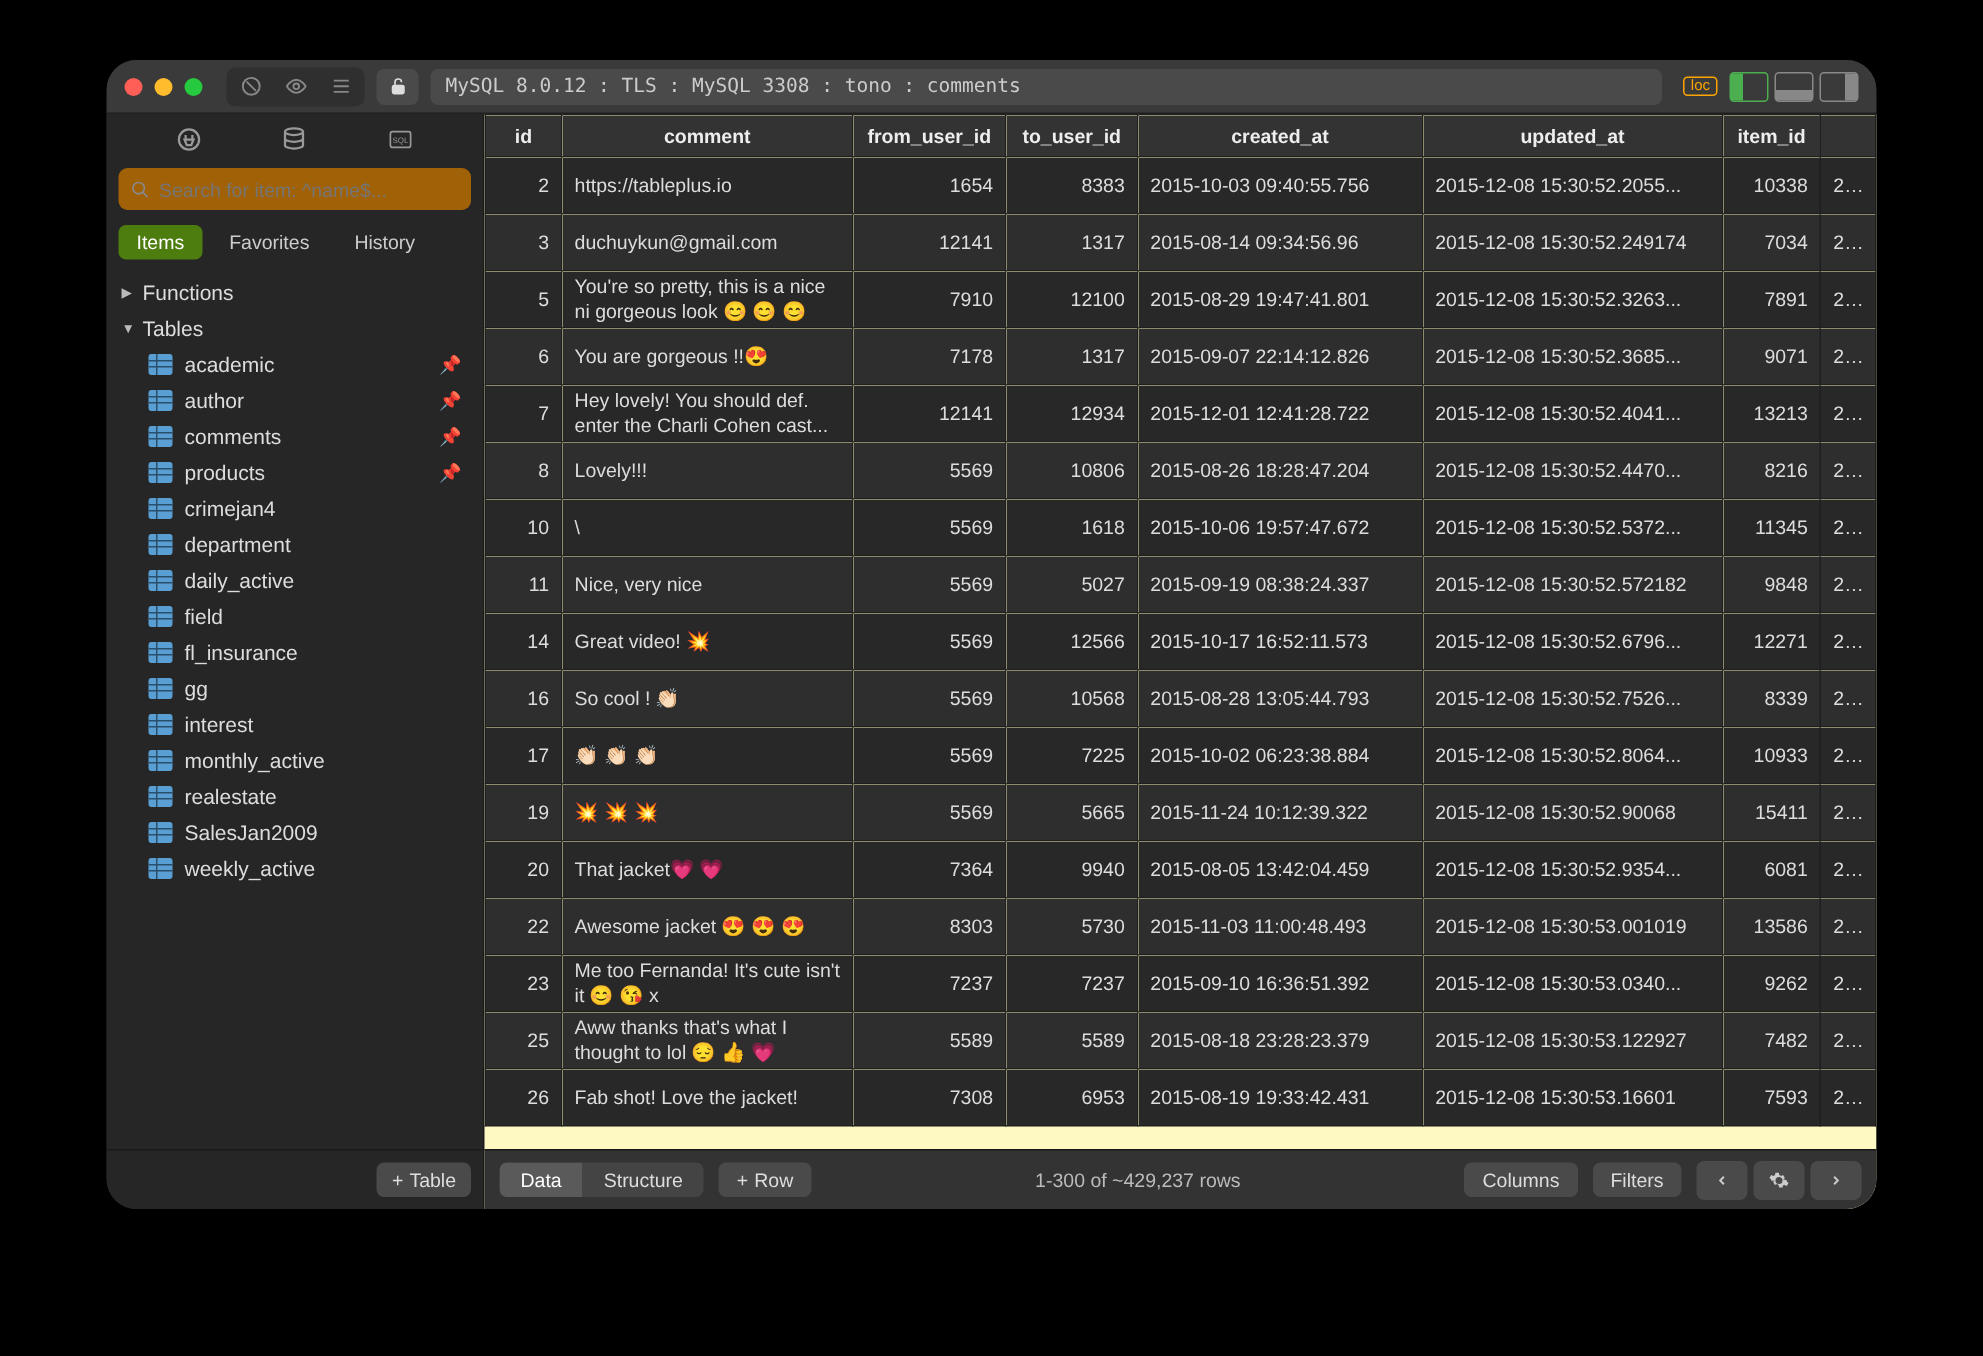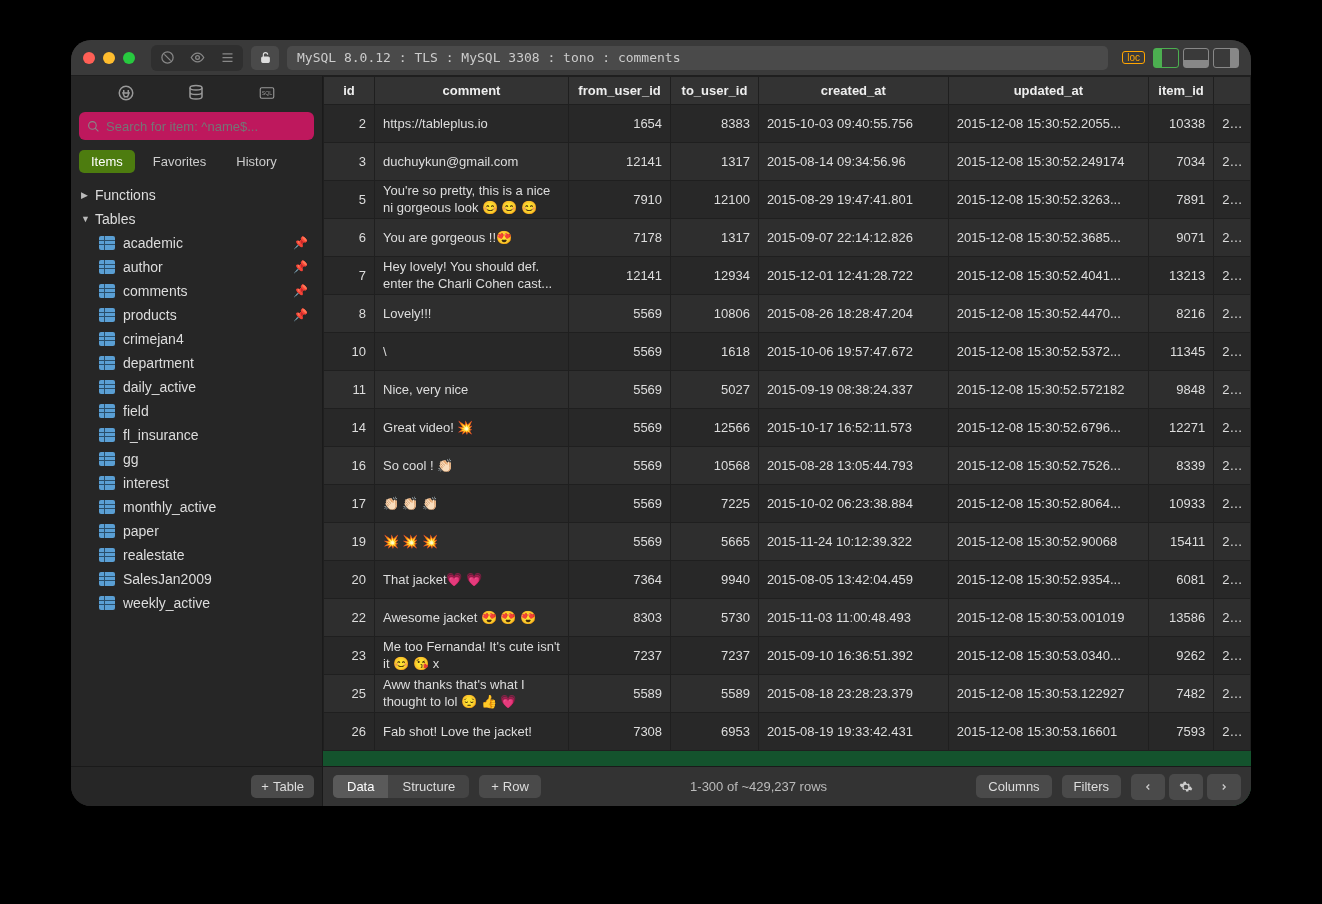--- a/index.html
+++ b/index.html
@@ -60,21 +60,21 @@
   .content { display:flex; height: 730px; }
   
   .sidebar {
     width: 252px; background:#262626; display:flex; flex-direction:column;
     border-right:1px solid #1a1a1a;
   }
   .sb-top { display:flex; justify-content:space-around; padding:8px 20px 6px;}
   .sb-top svg{stroke:#999;fill:none;}
   .sb-icon{width:24px;display:flex;justify-content:center;}
   .search {
-    margin:4px 8px; background:#be185d; border-radius:6px; height:28px;
+    margin:4px 8px; background:#a16207; border-radius:6px; height:28px;
     display:flex;align-items:center;padding:0 8px;color:#888;gap:6px;
   }
   .search input{background:none;border:none;outline:none;color:#ccc;font-size:13px;flex:1;}
   .sb-tabs{display:flex;padding:6px 8px;gap:0;background:transparent;}
   .sb-tab{flex:0 0 auto;padding:4px 12px;border-radius:5px;color:#ccc;font-size:13px;cursor:pointer;}
   .sb-tab.active{background:#4d7c0f;color:#fff;}
   .sb-tab + .sb-tab{margin-left:6px;}
   .tree{flex:1;overflow-y:auto;padding:4px 0;}
   .tree-head{display:flex;align-items:center;padding:4px 10px;color:#ddd;font-size:14px;gap:4px;}
   .tree-head .caret{font-size:9px;color:#bbb;width:10px;}
@@ -86,21 +86,21 @@
     width:16px;height:14px;background:#5a9fd4;border-radius:2px;position:relative;flex-shrink:0;
   }
   .tbl-icon::before,.tbl-icon::after{content:"";position:absolute;background:#2a4f6b;}
   .tbl-icon::before{left:5px;top:0;bottom:0;width:1px;}
   .tbl-icon::after{top:4px;left:0;right:0;height:1px;box-shadow:0 4px 0 #2a4f6b;}
   .pin{margin-left:auto;margin-right:6px;color:#e87045;font-size:12px;}
   .sb-foot{padding:8px;display:flex;justify-content:flex-end;border-top:1px solid #1a1a1a;}
   .add-table{background:#4a4a4a;border-radius:5px;padding:4px 10px;color:#ddd;font-size:13px;display:flex;align-items:center;gap:4px;}
 
   
-  .datapanel{flex:1;display:flex;flex-direction:column;background:#14532d;}
+  .datapanel{flex:1;display:flex;flex-direction:column;background:#fef9c3;}
   .grid-wrap{flex:1;overflow:auto;}
   table.grid{width:100%;border-collapse:collapse;table-layout:fixed;}
   .grid th{
     background:#333;color:#eee;font-weight:600;font-size:13px;
     padding:6px 8px;border:1px solid #1f1f1f;text-align:center;position:sticky;top:0;
   }
   .grid td{
     padding:0 8px;border:1px solid #1f1f1f;color:#ddd;font-size:13px;
     height:38px;vertical-align:middle;overflow:hidden;text-overflow:ellipsis;
   }
@@ -270,24 +270,20 @@
             <div class="tbl-item">
               <span class="tbl-icon"></span>
               <span>interest</span>
             </div>
             <div class="tbl-item">
               <span class="tbl-icon"></span>
               <span>monthly_active</span>
             </div>
             <div class="tbl-item">
               <span class="tbl-icon"></span>
-              <span>paper</span>
-            </div>
-            <div class="tbl-item">
-              <span class="tbl-icon"></span>
               <span>realestate</span>
             </div>
             <div class="tbl-item">
               <span class="tbl-icon"></span>
               <span>SalesJan2009</span>
             </div>
             <div class="tbl-item">
               <span class="tbl-icon"></span>
               <span>weekly_active</span>
             </div>

